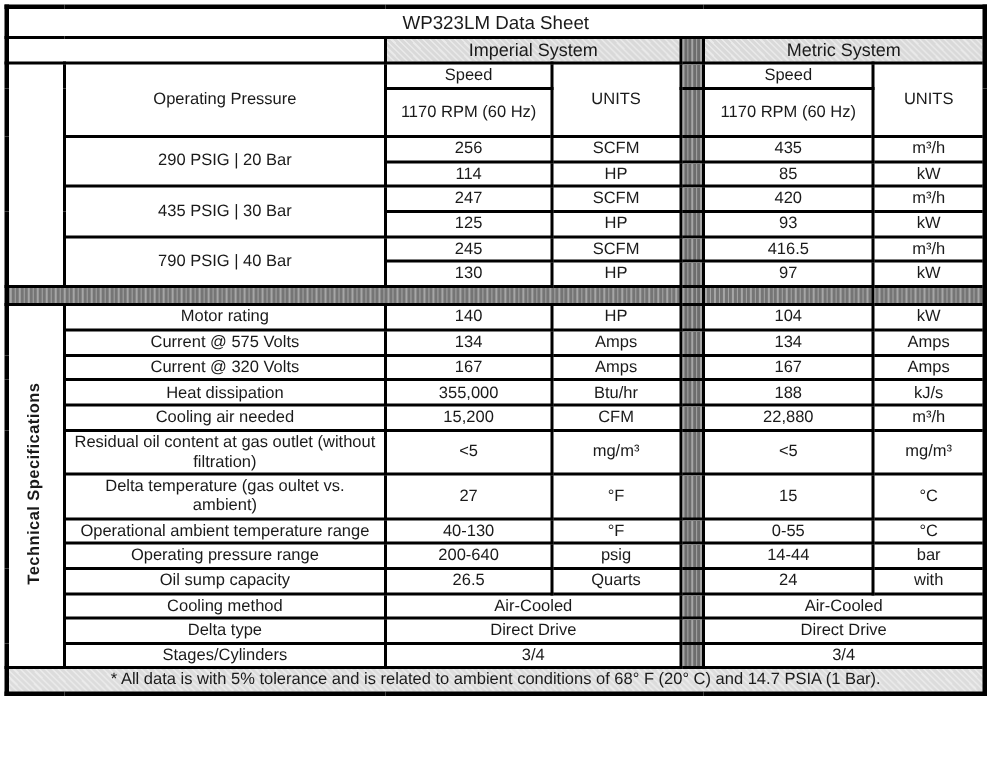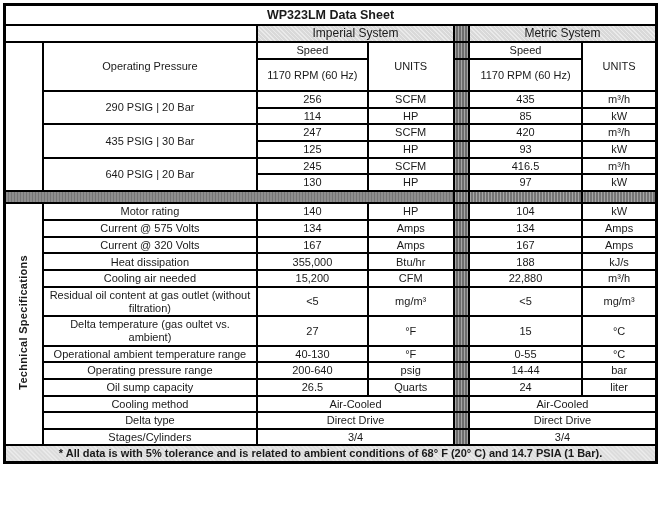--- a/index.html
+++ b/index.html
@@ -2,36 +2,36 @@
 <html><head>
 <meta charset="utf-8">
 <style>
   html,body{margin:0;padding:0;background:#ffffff;}
   .page{width:661px;height:512px;background:#ffffff;box-sizing:border-box;padding:3px;
         font-family:"Liberation Sans",sans-serif;}
   table.sheet{border-collapse:collapse;table-layout:fixed;width:655px;
               border:3px solid #000;}
   td{border:2px solid #000;font-size:11px;color:#1a1a1a;text-align:center;
      vertical-align:middle;padding:1px 2px;line-height:1.15;overflow:hidden;}
-  .title-cell{font-weight:bold;font-size:12.5px;}
+  .title-cell{font-weight:normal;font-size:12.5px;}
   .sys-header{font-weight:normal;font-size:12px;
      background-color:#d9d9d9;
      background-image:repeating-linear-gradient(45deg, rgba(255,255,255,.45) 0 1px, transparent 1px 3px);}
   .label-cell{padding:1px 4px;}
   .div-cell{background-color:#7f7f7f;
      background-image:repeating-linear-gradient(90deg, #a6a6a6 0 1px, #6d6d6d 1px 3px);
      padding:0;}
   .sep-cell{background-color:#8a8a8a;
      background-image:repeating-linear-gradient(90deg, #a6a6a6 0 1px, #757575 1px 3px);
      padding:0;}
   .vert-cell{padding:0;}
   .vert-text{writing-mode:vertical-rl;transform:rotate(180deg);
      font-weight:bold;font-size:11px;letter-spacing:.3px;white-space:nowrap;
      display:inline-block;}
-  .footer-cell{font-weight:bold;font-size:11px;
+  .footer-cell{font-weight:normal;font-size:11px;
      background-color:#dcdcdc;
      background-image:repeating-linear-gradient(45deg, rgba(255,255,255,.45) 0 1px, transparent 1px 3px);}
 </style>
 </head>
 <body>
 
 <div class="page">
 <table class="sheet">
   <colgroup>
     <col style="width:38px">
@@ -96,21 +96,21 @@
   </tr>
   <tr style="height:15px">
     <td>125</td>
     <td>HP</td>
     <td class="div-cell"></td>
     <td>93</td>
     <td>kW</td>
   </tr>
 
   <tr style="height:15px">
-    <td rowspan="2" class="label-cell">640 PSIG | 20 Bar</td>
+    <td rowspan="2" class="label-cell">790 PSIG | 40 Bar</td>
     <td>245</td>
     <td>SCFM</td>
     <td class="div-cell"></td>
     <td>416.5</td>
     <td>m³/h</td>
   </tr>
   <tr style="height:15px">
     <td>130</td>
     <td>HP</td>
     <td class="div-cell"></td>
@@ -199,21 +199,21 @@
     <td class="div-cell"></td>
     <td>14-44</td>
     <td>bar</td>
   </tr>
   <tr style="height:16px">
     <td class="label-cell">Oil sump capacity</td>
     <td>26.5</td>
     <td>Quarts</td>
     <td class="div-cell"></td>
     <td>24</td>
-    <td>liter</td>
+    <td>with</td>
   </tr>
 
   <tr style="height:16px">
     <td class="label-cell">Cooling method</td>
     <td colspan="2">Air-Cooled</td>
     <td class="div-cell"></td>
     <td colspan="2">Air-Cooled</td>
   </tr>
   <tr style="height:16px">
     <td class="label-cell">Delta type</td>

